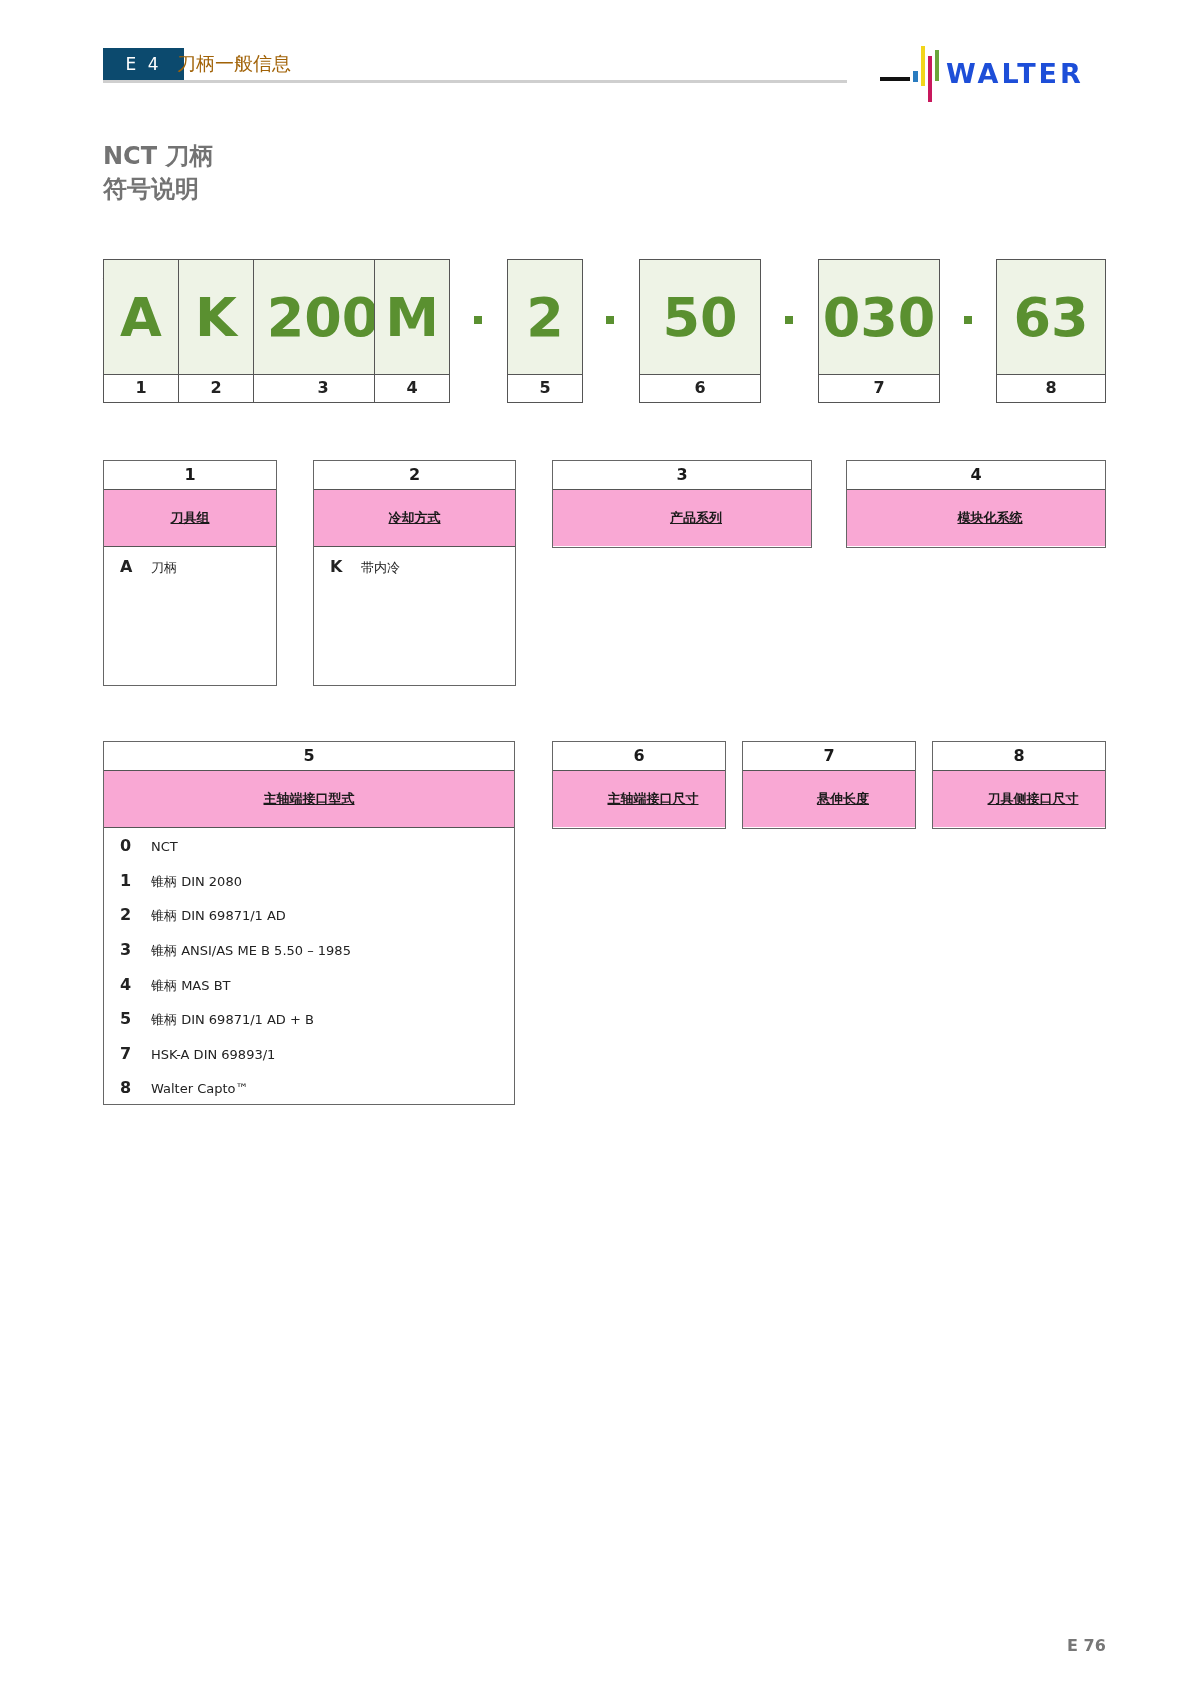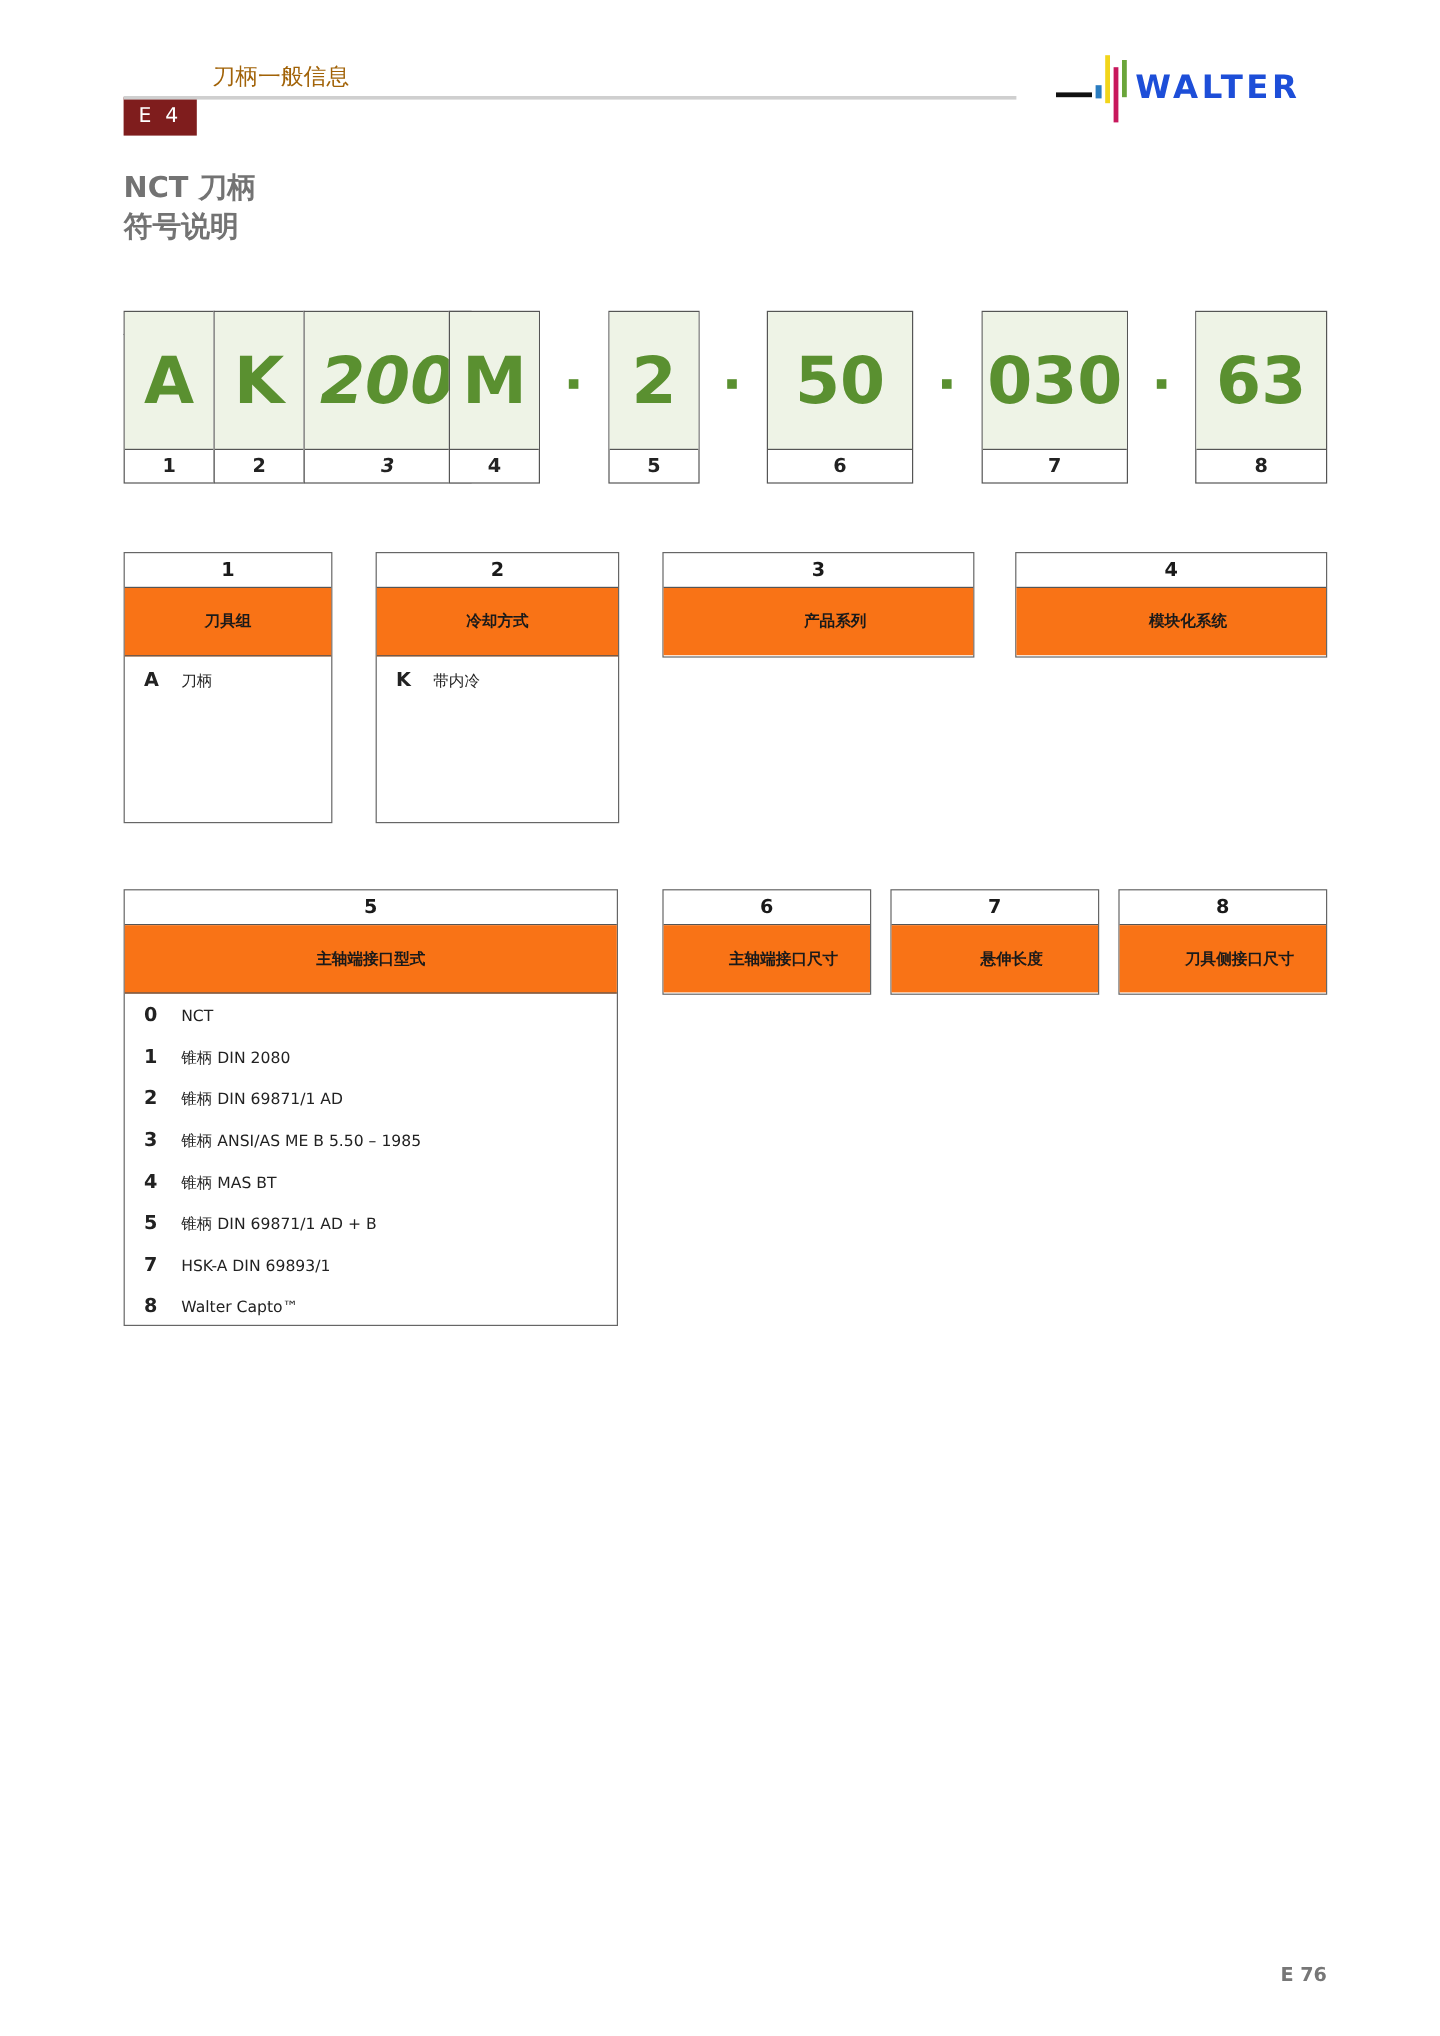--- a/index.html
+++ b/index.html
@@ -1,43 +1,43 @@
 <!DOCTYPE html>
 <html><head>
 <meta charset="utf-8">
 <style>
   html, body { margin:0; padding:0; background:#fff; }
   body { width:1200px; height:1697px; position:relative; overflow:hidden;
          font-family:"DejaVu Sans", "Liberation Sans", sans-serif; color:#1a1a1a; }
   .abs { position:absolute; }
   
-  .sec-tab { left:103px; top:48px; width:61px; height:32px; background:#7f1d1d; color:#fff;
-             font-size:17px; line-height:32px; text-align:center; letter-spacing:3px;margin-top:33px; }
+  .sec-tab { left:103px; top:48px; width:81px; height:32px; background:#0c4a6e; color:#fff;
+             font-size:17px; line-height:32px; text-align:center; letter-spacing:3px; }
   .sec-title { left:177px; top:51px; font-size:19px; color:#a16207; }
   .sec-line { left:103px; top:80px; width:744px; height:3px; background:#cfcfcf; }
   .logo { left:880px; top:44px; width:230px; height:60px; }
   .logo-word { position:absolute; left:66px; top:14px; font-size:27px; font-weight:bold;
                letter-spacing:3px; color:#1d4ed8; font-family:"DejaVu Sans", sans-serif; }
   
   .title { left:103px; top:140px; font-size:24px; font-weight:bold; line-height:33px; color:#737373; }
   .example { left:103px; top:226px; font-size:17px; font-weight:bold; color:#111;margin-top:36px; }
   
   .code-cell { position:absolute; top:259px; height:144px; border:1px solid #555; box-sizing:border-box; background:#fff; }
   .code-top { position:absolute; left:0; right:0; top:0; height:114px; background:#eef3e6;
               border-bottom:1.5px solid #555; display:flex; align-items:center; justify-content:center;
               color:#5a9030; font-size:54px; font-weight:bold; }
   .code-idx { position:absolute; left:0; right:0; bottom:0; height:29px; text-align:center;
               font-size:16px; line-height:29px; font-weight:bold; color:#222; }
   .dot { position:absolute; top:316px; width:8px; height:8px; background:#5a9030; }
   
   .box { position:absolute; border:1.2px solid #666; box-sizing:border-box; background:#fff; }
   .box-num { height:28px; line-height:28px; text-align:center; font-size:16px; font-weight:bold;
              border-bottom:1.2px solid #555; }
-  .box-head { height:56px; background:#f97316; display:flex; align-items:center; justify-content:center;
-              font-size:13px; font-weight:bold; border-bottom:1.2px solid #555; }
+  .box-head { height:56px; background:#f9a8d4; display:flex; align-items:center; justify-content:center;
+              font-size:13px; font-weight:bold; border-bottom:1.2px solid #555;text-decoration:underline; }
   .box-head.last { border-bottom:none;padding-left:28px; }
   .opt { position:absolute; left:16px; font-size:13px; color:#222; display:flex; align-items:baseline; }
   .opt .code { width:31px; font-size:16px; font-weight:bold; }
   .page-num { left:1067px; top:1636px; font-size:16px; color:#777; font-weight:bold; }
 </style>
 </head>
 <body>
 
 <div class="abs sec-tab">E 4</div>
 <div class="abs sec-title">刀柄一般信息</div>
@@ -61,21 +61,21 @@
 <div class="abs example">示例：</div>
 
 <div class="code-cell" style="left:103px;width:76px;">
   <div class="code-top">A</div>
   <div class="code-idx">1</div>
 </div>
 <div class="code-cell" style="left:178px;width:76px;">
   <div class="code-top">K</div>
   <div class="code-idx">2</div>
 </div>
-<div class="code-cell" style="left:253px;width:140px;font-style:italic;">
+<div class="code-cell" style="left:253px;width:140px;">
   <div class="code-top">200</div>
   <div class="code-idx">3</div>
 </div>
 <div class="code-cell" style="left:374px;width:76px;">
   <div class="code-top">M</div>
   <div class="code-idx">4</div>
 </div>
 <div class="dot" style="left:474px;"></div>
 <div class="code-cell" style="left:507px;width:76px;">
   <div class="code-top">2</div>

